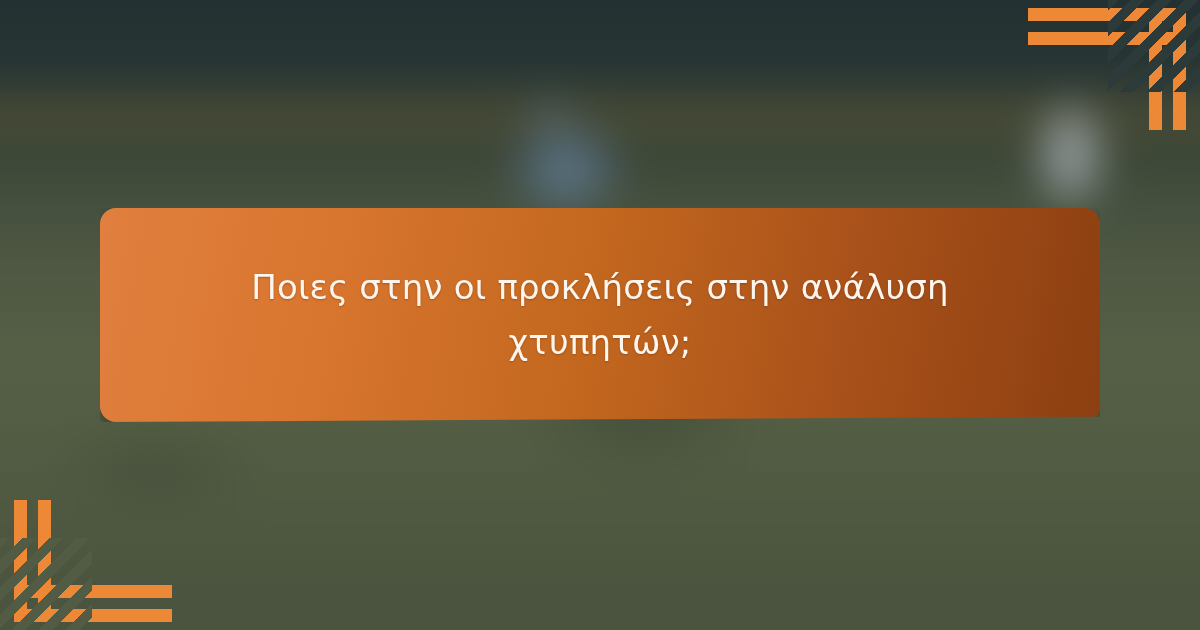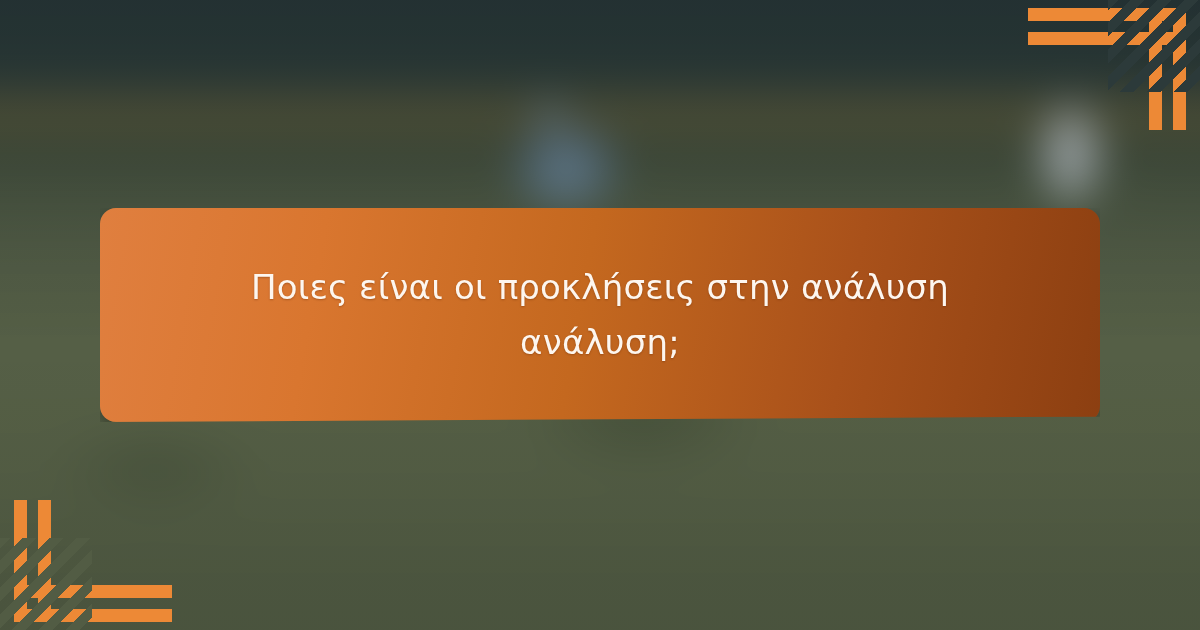--- a/index.html
+++ b/index.html
@@ -154,16 +154,16 @@
 
   <div class="corner corner-bl" style="--accent:#ED8936">
     <div class="bar h1"></div>
     <div class="bar h2"></div>
     <div class="bar v1"></div>
     <div class="bar v2"></div>
     <div class="hatch"></div>
   </div>
 
   <div class="card">
-    <div class="card-question">Ποιες είναι οι προκλήσεις στην ανάλυση ανάλυση;</div>
+    <div class="card-question">Ποιες στην οι προκλήσεις στην ανάλυση χτυπητών;</div>
   </div>
 
 </div>
 
 </body></html>

